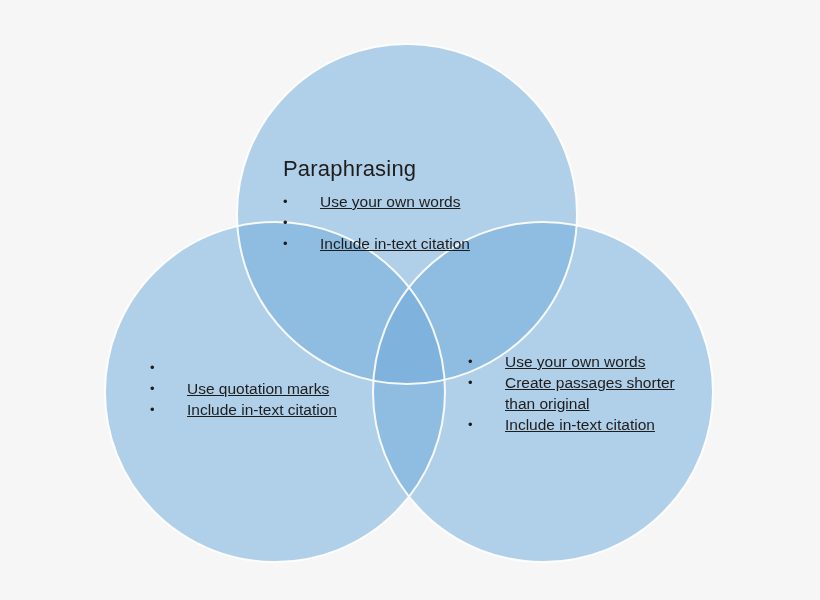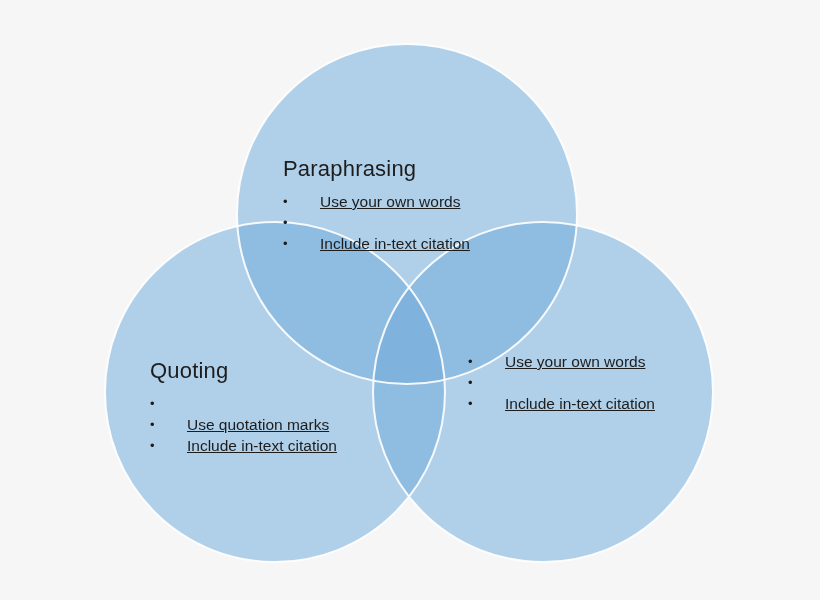--- a/index.html
+++ b/index.html
@@ -84,21 +84,20 @@
         <span class="dot">•</span>
       </div>
       <div class="row">
         <span class="dot">•</span>
         <span class="btext">Include in-text citation</span>
       </div>
     </div>
   </div>
 
   <div class="block" id="block-quoting">
-    <h2>Quoting</h2>
     <div>
       <div class="row">
         <span class="dot">•</span>
       </div>
       <div class="row">
         <span class="dot">•</span>
         <span class="btext">Use quotation marks</span>
       </div>
       <div class="row">
         <span class="dot">•</span>
@@ -108,20 +107,22 @@
   </div>
 
   <div class="block" id="block-summarizing">
     <div>
       <div class="row">
         <span class="dot">•</span>
         <span class="btext">Use your own words</span>
       </div>
       <div class="row">
         <span class="dot">•</span>
+        <span class="btext">Create passages shorter
+than original</span>
       </div>
       <div class="row">
         <span class="dot">•</span>
         <span class="btext">Include in-text citation</span>
       </div>
     </div>
   </div>
 
 </div>
 

